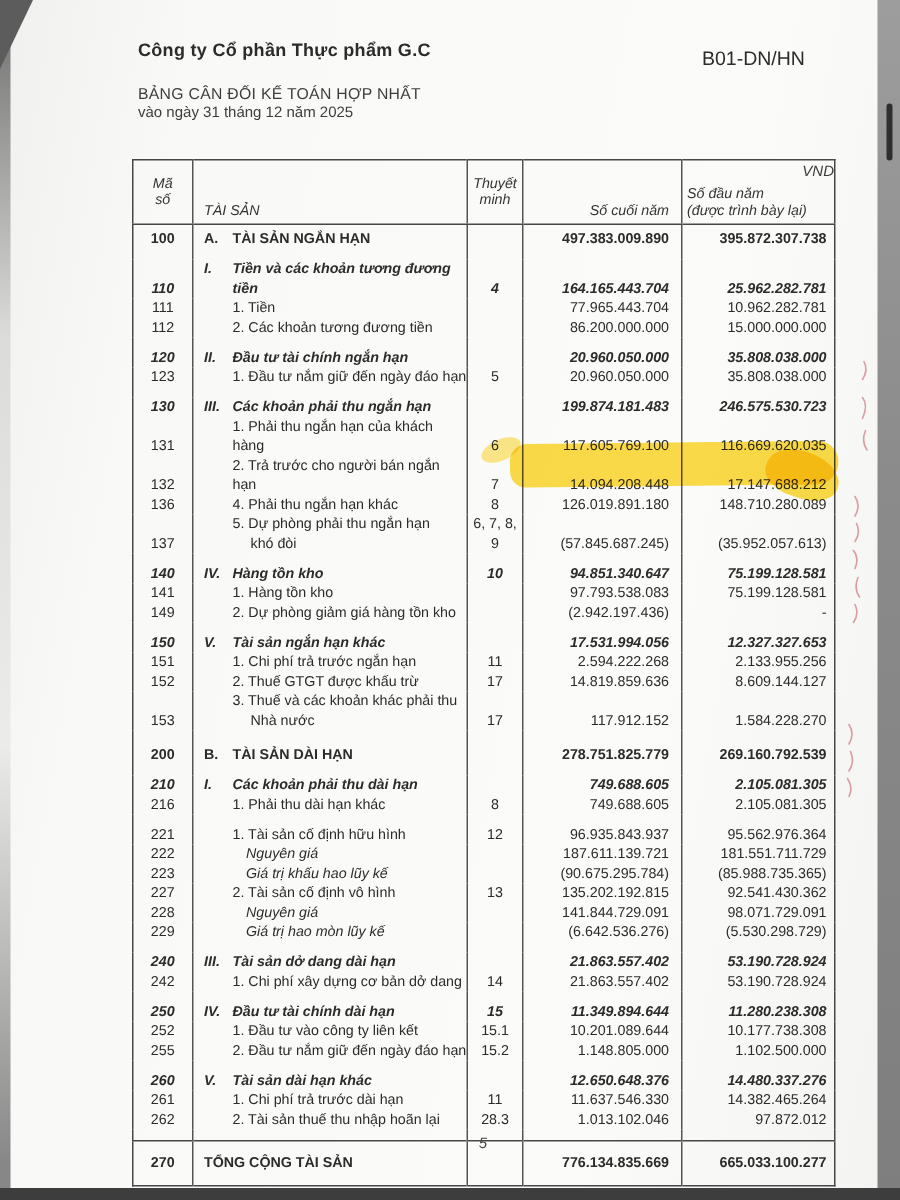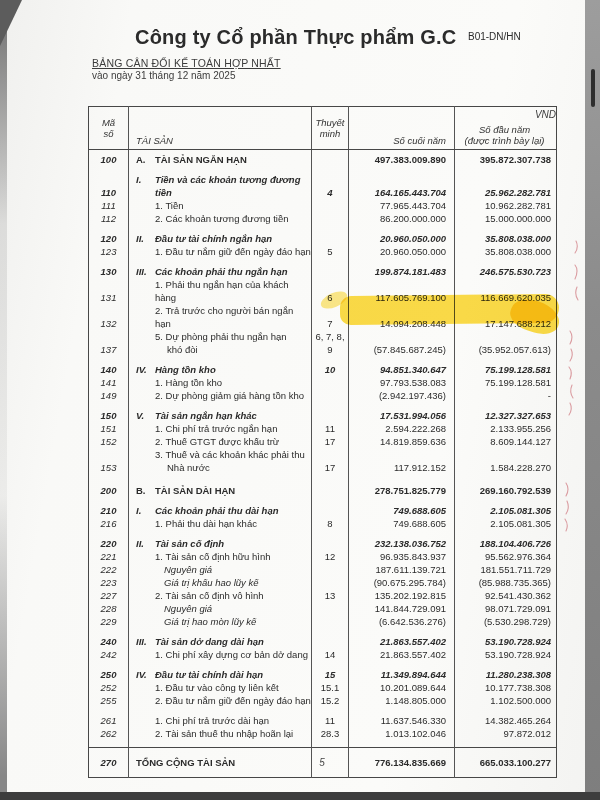--- a/index.html
+++ b/index.html
@@ -12,41 +12,41 @@
   .edge-right  { position:absolute; right:0; top:0; width:15px; height:100%;
                  background:linear-gradient(180deg,#9d9d9d,#8b8b8b 40%,#7e7e7e); z-index:6; }
   .edge-bottom { position:absolute; left:0; bottom:0; width:100%; height:8px; background:#3d3d3d; z-index:7; }
   .edge-left   { position:absolute; left:0; top:0; width:7px; height:100%; z-index:6;
                  background:linear-gradient(180deg,#6e6e6e,rgba(150,150,150,.25) 28%,rgba(160,160,160,.12) 62%,#878787 97%); }
   .corner-fold { position:absolute; left:0; top:0; width:22px; height:46px; background:#5c5c5c;
                  clip-path:polygon(0 0,100% 0,0 100%); z-index:6; }
   .scan-mark   { position:absolute; right:5px; top:69px; width:4px; height:38px;
                  background:#2e2e2e; border-radius:2px; z-index:8; }
   
-  .company     { position:absolute; left:92px; top:26px; font-size:20px; font-weight:bold; letter-spacing:.2px;margin-left:43px; }
-  .form-code   { position:absolute; left:468px; top:31px; font-size:10px;text-align:right; }
-  .report-title{ position:absolute; left:92px; top:57px; font-size:10.5px; color:#3c3c3c; letter-spacing:.2px;text-decoration:underline; }
+  .company     { position:absolute; left:92px; top:26px; font-size:12px; font-weight:bold; letter-spacing:.2px; }
+  .form-code   { position:absolute; left:468px; top:31px; font-size:13px;text-align:right; }
+  .report-title{ position:absolute; left:92px; top:57px; font-size:10.5px; color:#3c3c3c; letter-spacing:.2px; }
   .report-date { position:absolute; left:92px; top:70px; font-size:10px; color:#3c3c3c; }
   .currency    { position:absolute; left:88px; top:91px; width:468px; text-align:right;
                  font-style:italic; font-size:10px; color:#3c3c3c;margin-top:18px; }
   
   table.bs { position:absolute; left:88px; top:106px; width:468px; border-collapse:collapse;
              font-size:9.5px; table-layout:fixed; z-index:1; }
   table.bs { border:1.5px solid #474747; }
   .bs th, .bs td { padding:0; border-left:1px solid #545454; vertical-align:bottom; overflow:hidden; }
   .bs th:first-child, .bs td:first-child { border-left:none; }
   .bs thead th { font-weight:normal; font-style:italic; border-bottom:1.3px solid #474747;
                  height:36px; padding:3px 3px 3px 3px; color:#333; }
   .bs thead th.code  { text-align:center; vertical-align:middle; }
   .bs thead th.label { text-align:left; padding-left:7px;margin-left:20px; }
   .bs thead th.note  { text-align:center; vertical-align:middle;font-style:italic; }
   .bs thead th.end   { text-align:right; padding-right:8px; }
-  .bs thead th.begin { text-align:center; padding-right:5px; }
+  .bs thead th.begin { text-align:left; padding-right:5px; }
   .bs tbody td { line-height:13px; height:13px; }
-  .bs td.code  { text-align:center;font-style:italic; }
+  .bs td.code  { text-align:center; }
   .bs td.label { padding-left:7px; }
   .bs td.note  { text-align:center; }
   .bs td.end   { text-align:right; padding-right:8px; }
   .bs td.begin { text-align:right; padding-right:5px; }
   .bs tr.spacer td { height:7px; line-height:7px; }
   .bs tr.section td { font-weight:bold; padding-top:3px; }
   .bs tr.group td   { font-weight:bold; font-style:italic; }
   .bs tr.sub td.label { font-style:italic; }
   .bs tr.total td { font-weight:bold; border-top:1.3px solid #474747; height:29px; vertical-align:middle; }
   .lrow { display:flex; }
@@ -230,20 +230,31 @@
           <td class="label">
             <div class="itemind">2. Trả trước cho người bán ngắn hạn</div>
           </td>
           <td class="note">
             <div>7</div>
           </td>
           <td class="end">14.094.208.448</td>
           <td class="begin">17.147.688.212</td>
         </tr>
         <tr class="item">
+          <td class="code">136</td>
+          <td class="label">
+            <div class="itemind">4. Phải thu ngắn hạn khác</div>
+          </td>
+          <td class="note">
+            <div>8</div>
+          </td>
+          <td class="end">126.019.891.180</td>
+          <td class="begin">148.710.280.089</td>
+        </tr>
+        <tr class="item">
           <td class="code">137</td>
           <td class="label">
             <div class="itemind">5. Dự phòng phải thu ngắn hạn</div>
             <div class="l2ind">khó đòi</div>
           </td>
           <td class="note">
             <div>6, 7, 8,</div>
             <div>9</div>
           </td>
           <td class="end">(57.845.687.245)</td>
@@ -390,32 +401,20 @@
           <td class="end">749.688.605</td>
           <td class="begin">2.105.081.305</td>
         </tr>
         <tr class="spacer">
           <td class="code"></td>
           <td class="label"></td>
           <td class="note"></td>
           <td class="end"></td>
           <td class="begin"></td>
         </tr>
-        <tr class="group">
-          <td class="code">220</td>
-          <td class="label">
-            <div class="lrow">
-              <span class="prefix">II.</span>
-              <span>Tài sản cố định</span>
-            </div>
-          </td>
-          <td class="note"></td>
-          <td class="end">232.138.036.752</td>
-          <td class="begin">188.104.406.726</td>
-        </tr>
         <tr class="item">
           <td class="code">221</td>
           <td class="label">
             <div class="itemind">1. Tài sản cố định hữu hình</div>
           </td>
           <td class="note">
             <div>12</div>
           </td>
           <td class="end">96.935.843.937</td>
           <td class="begin">95.562.976.364</td>
@@ -539,20 +538,32 @@
           </td>
           <td class="end">1.148.805.000</td>
           <td class="begin">1.102.500.000</td>
         </tr>
         <tr class="spacer">
           <td class="code"></td>
           <td class="label"></td>
           <td class="note"></td>
           <td class="end"></td>
           <td class="begin"></td>
+        </tr>
+        <tr class="group">
+          <td class="code">260</td>
+          <td class="label">
+            <div class="lrow">
+              <span class="prefix">V.</span>
+              <span>Tài sản dài hạn khác</span>
+            </div>
+          </td>
+          <td class="note"></td>
+          <td class="end">12.650.648.376</td>
+          <td class="begin">14.480.337.276</td>
         </tr>
         <tr class="item">
           <td class="code">261</td>
           <td class="label">
             <div class="itemind">1. Chi phí trả trước dài hạn</div>
           </td>
           <td class="note">
             <div>11</div>
           </td>
           <td class="end">11.637.546.330</td>

